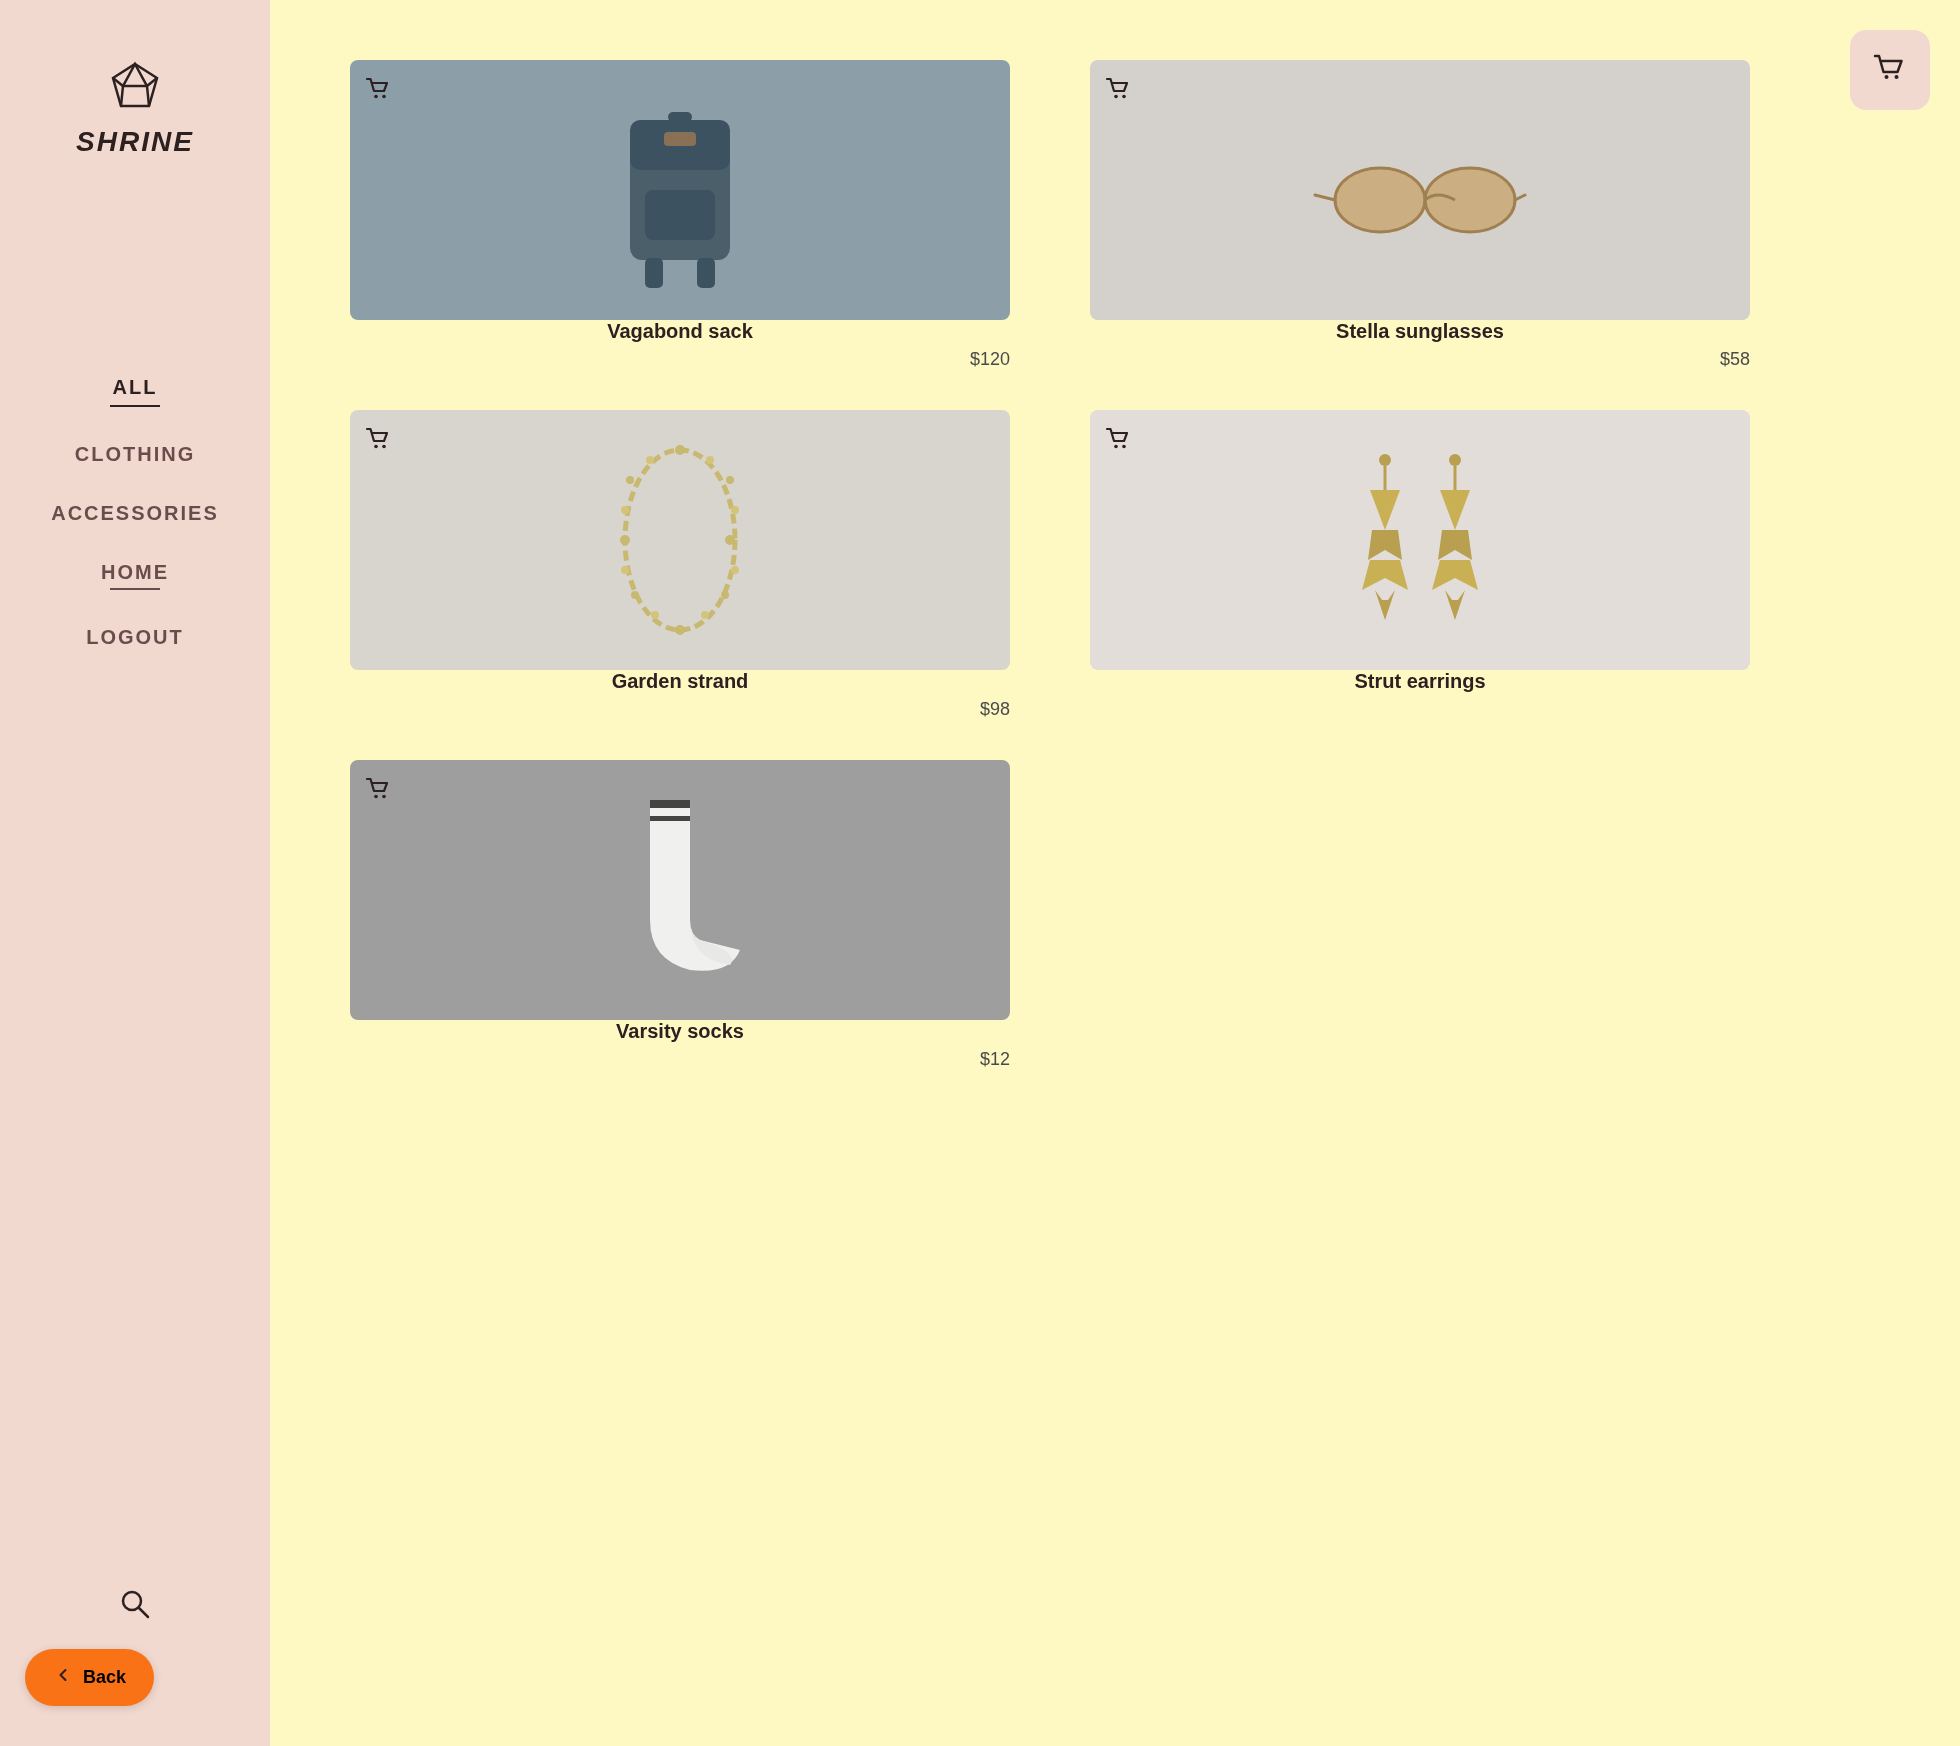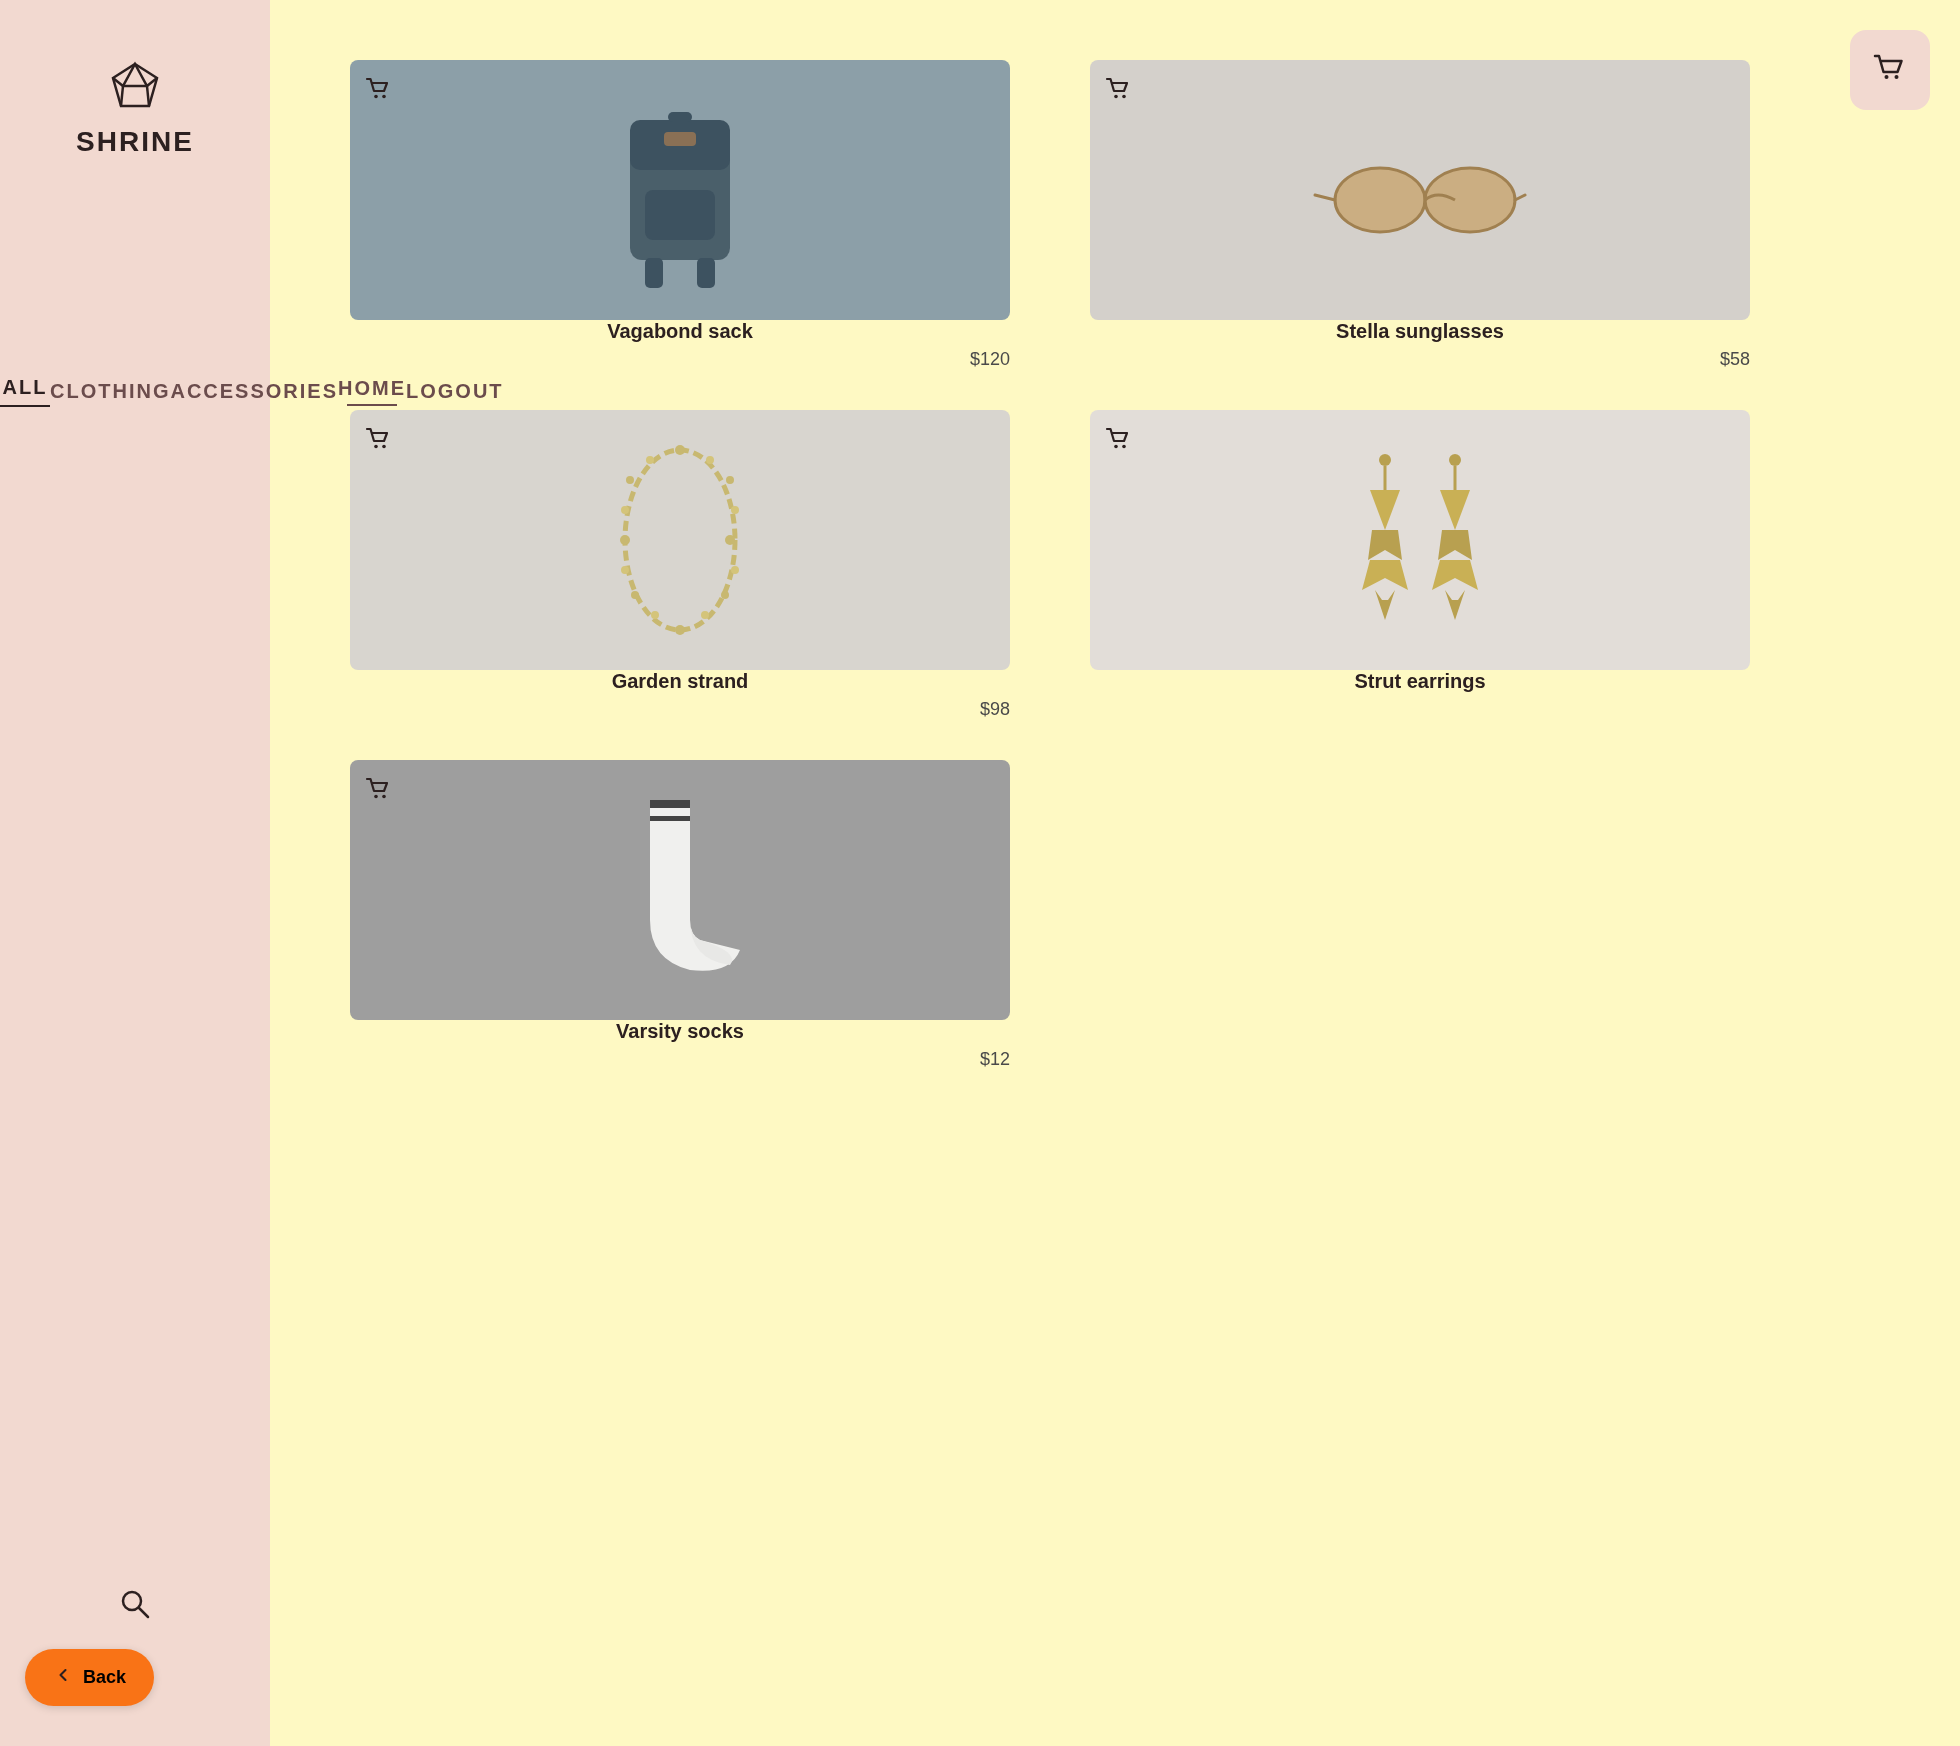--- a/index.html
+++ b/index.html
@@ -40,25 +40,26 @@
       width: 52px;
       height: 52px;
     }
 
     .sidebar-title {
       font-size: 28px;
       font-weight: 800;
       letter-spacing: 2px;
       color: #2c2020;
       margin-bottom: 60px;
+      font-style: italic;
     }
 
     .sidebar-nav {
       display: flex;
-      flex-direction: row;
+      flex-direction: column;
       align-items: center;
       gap: 0;
       width: 100%;
       margin-top: 140px;
     }
 
     .nav-item {
       font-size: 20px;
       font-weight: 600;
       letter-spacing: 2px;

